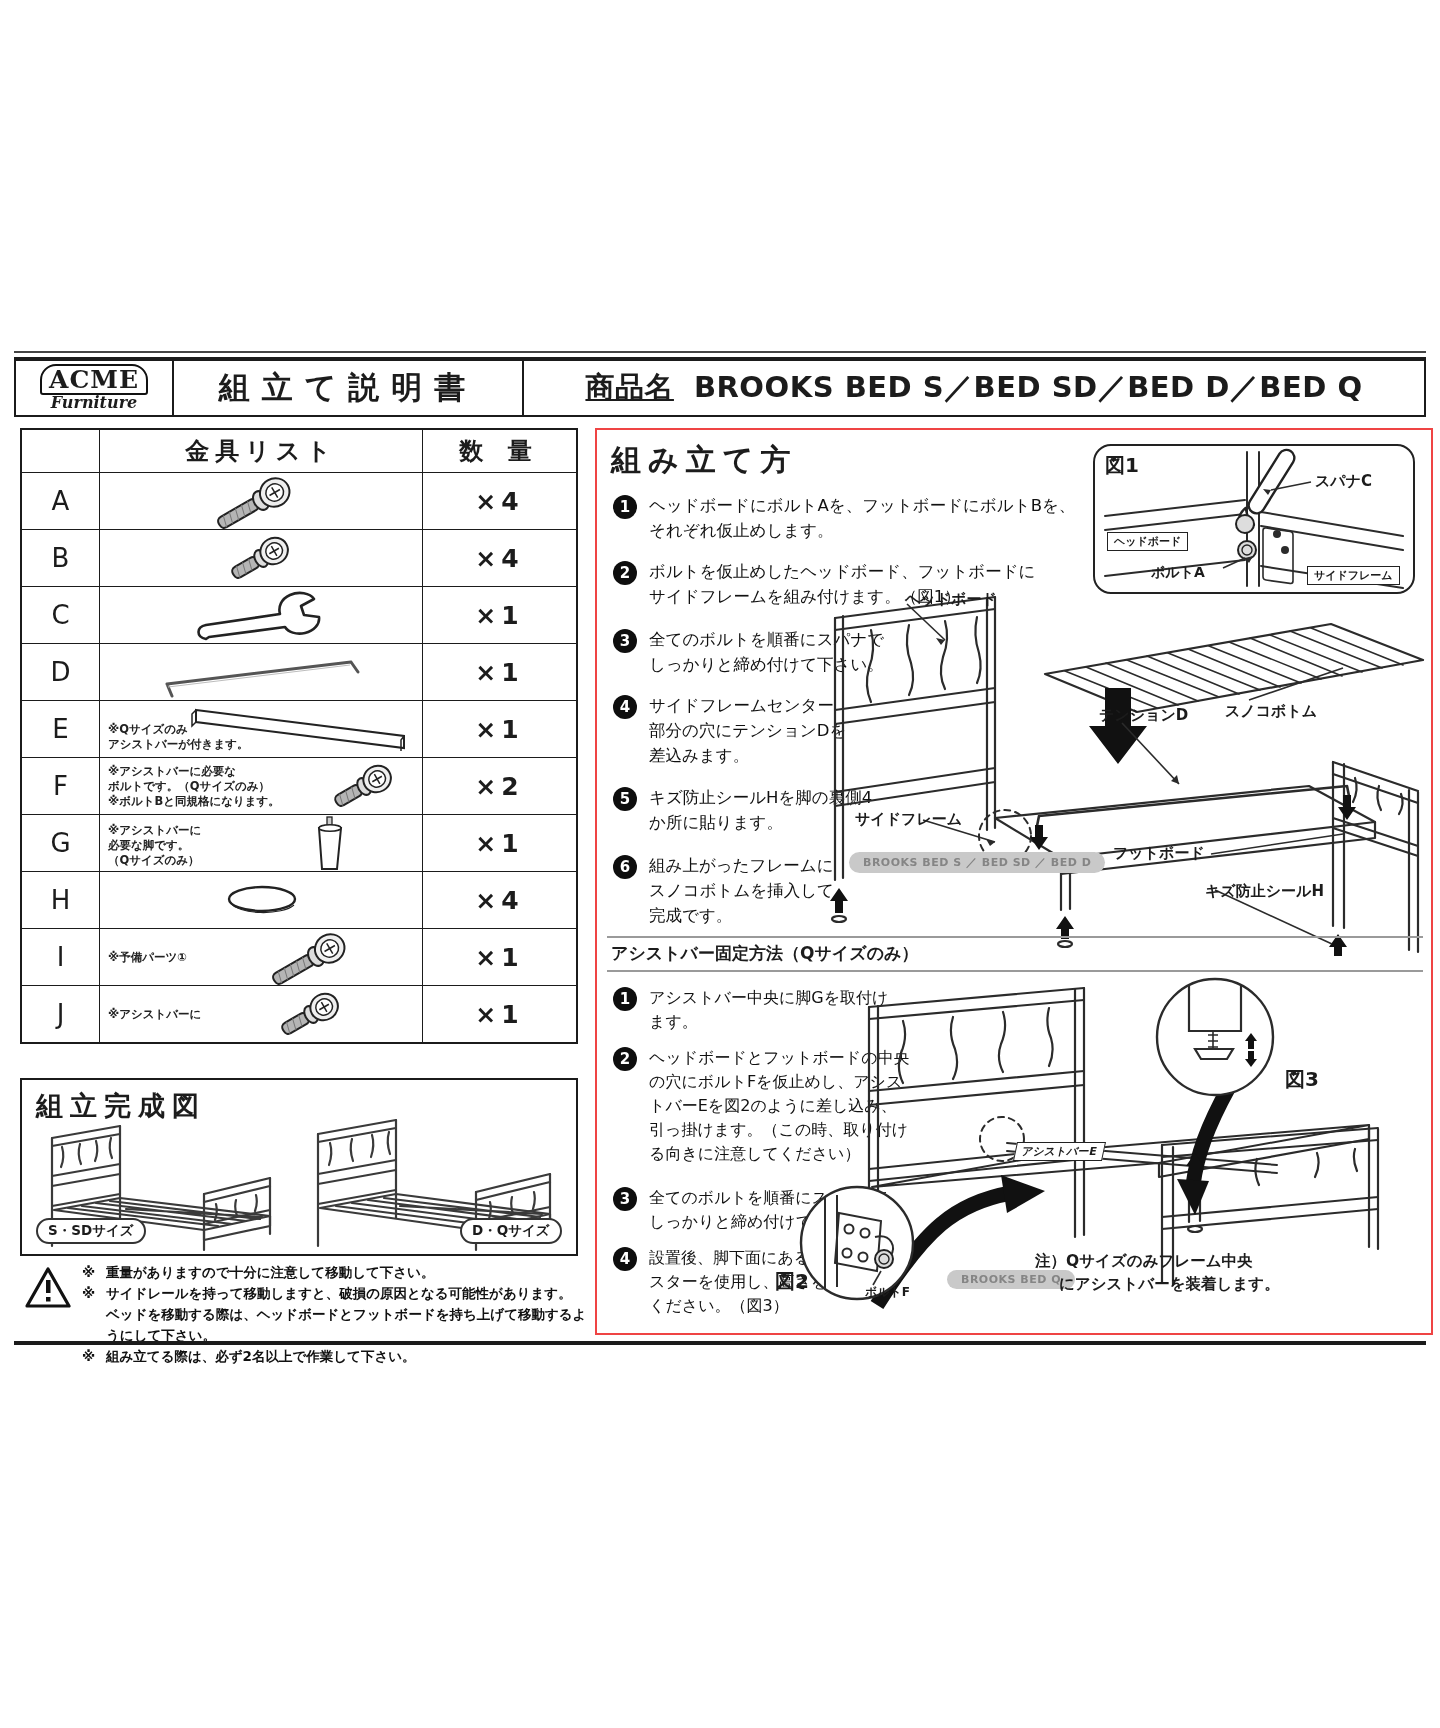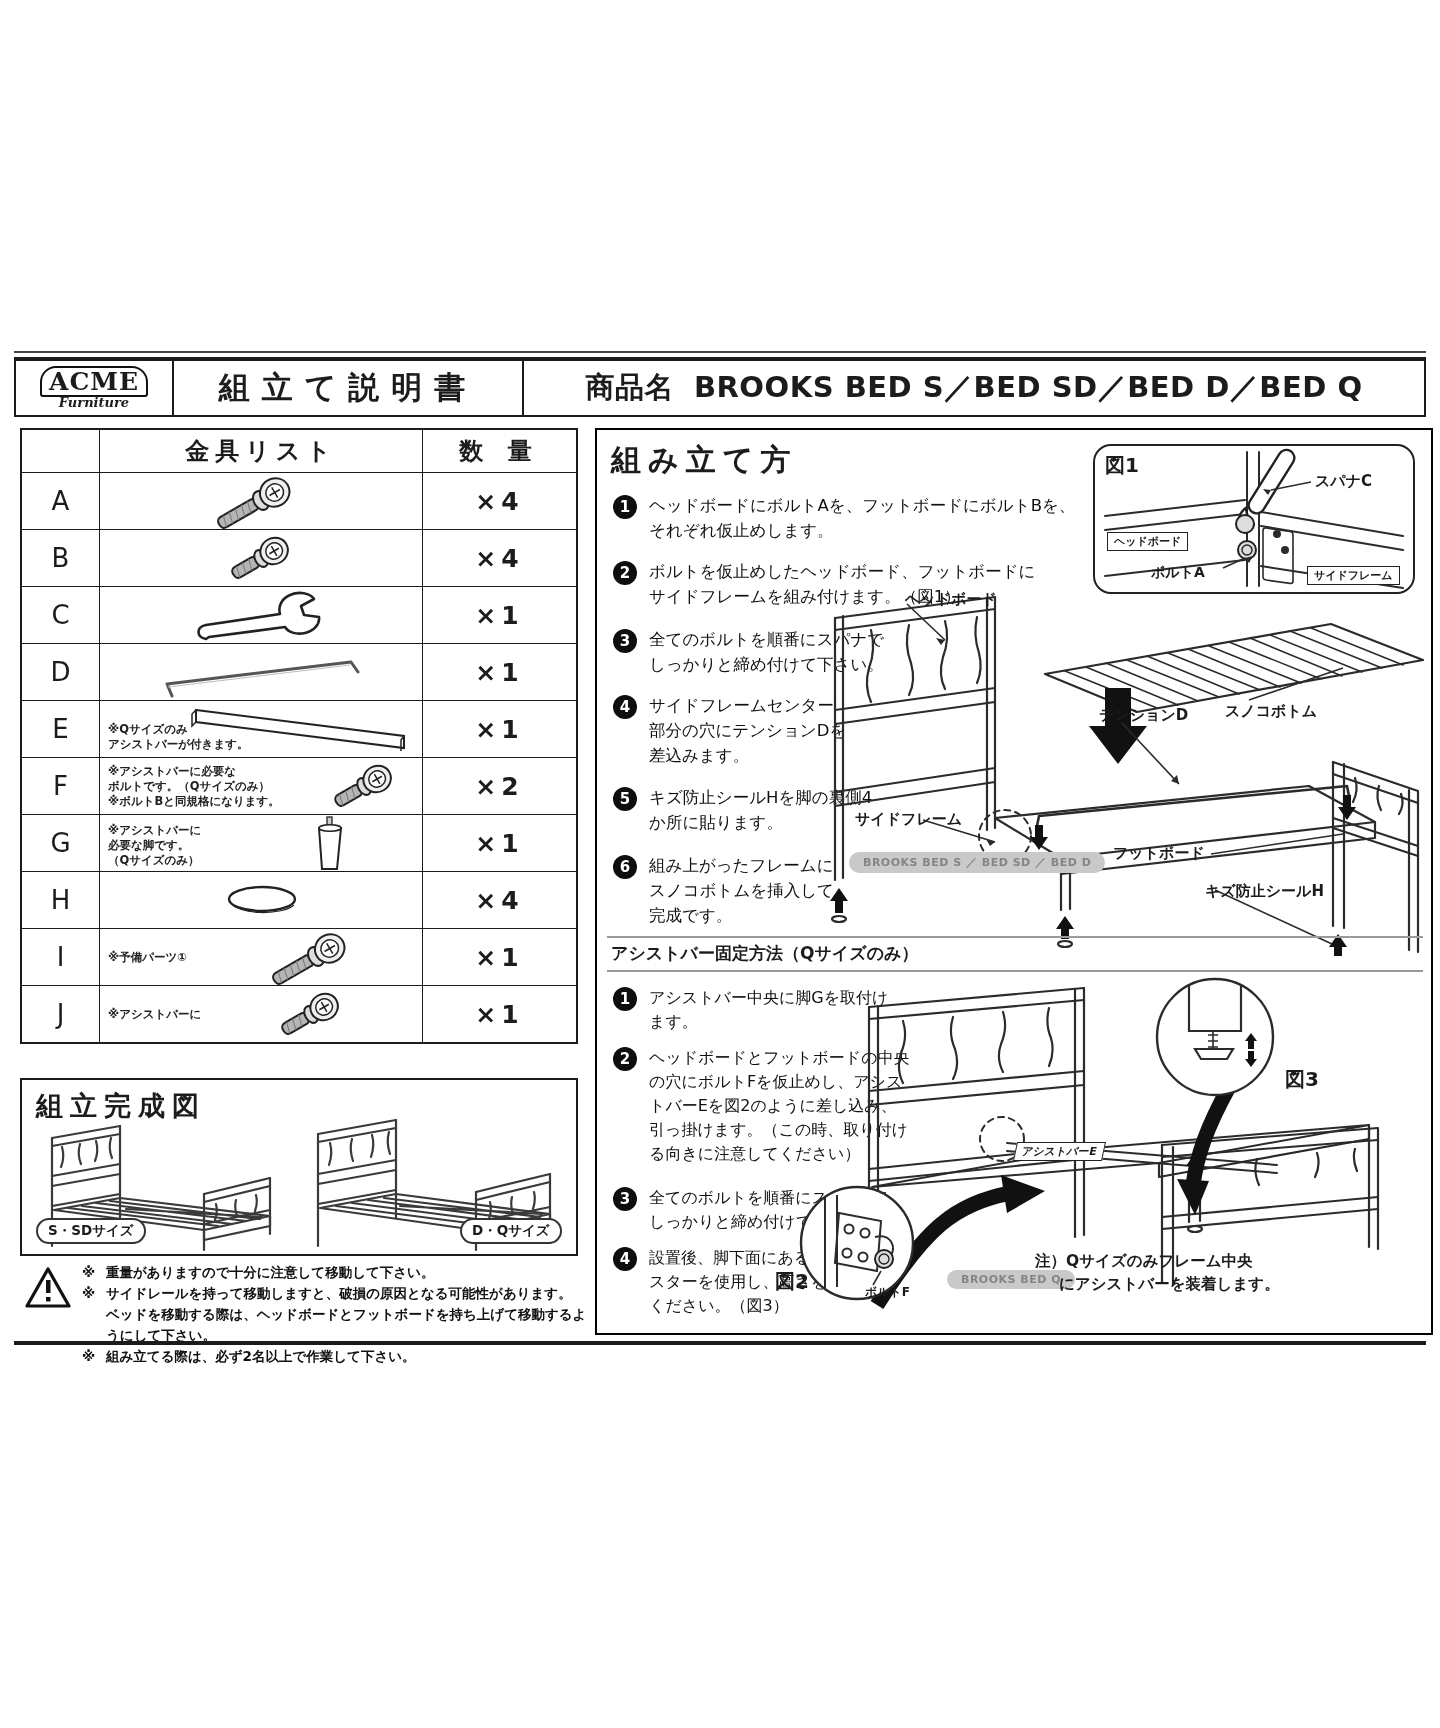--- a/index.html
+++ b/index.html
@@ -5,25 +5,25 @@
   * { margin:0; padding:0; box-sizing:border-box; }
   body { background:#ffffff; font-family:"DejaVu Sans", sans-serif; }
   .page { position:relative; width:1440px; height:1728px; background:#fff; overflow:hidden; color:#1c1c1c; }
   .abs { position:absolute; }
 
   
   .top-thin-rule { left:14px; top:351px; width:1412px; height:2px; background:#444; }
   .header { left:14px; top:357px; width:1412px; height:60px; border:2px solid #1b1b1b; border-top-width:4px; display:flex; align-items:stretch; background:#fff; }
   .hdr-logo { width:156px; display:flex; flex-direction:column; align-items:center; justify-content:center; }
   .logo-arch { border:2.5px solid #111; border-radius:16px 16px 3px 3px; padding:0 7px; font-family:"DejaVu Serif", serif; font-weight:bold; font-size:25px; letter-spacing:1px; line-height:1.1; }
-  .logo-sub { font-family:"DejaVu Serif", serif; font-style:italic; font-weight:bold; font-size:13px; margin-top:-2px; }
+  .logo-sub { font-family:"DejaVu Serif", serif; font-style:italic; font-weight:bold; font-size:16px; margin-top:-2px; }
   .hdr-sep { width:2px; background:#1b1b1b; }
   .hdr-title { width:348px; display:flex; align-items:center; justify-content:center; font-size:31px; font-weight:bold; letter-spacing:12px; }
   .hdr-product { flex:1; display:flex; align-items:center; justify-content:center; font-size:29px; font-weight:bold; letter-spacing:0.5px; white-space:nowrap; }
-  .hdr-product .plabel { margin-right:20px; }
+  .hdr-product .plabel { margin-right:20px;text-decoration:underline; }
 
   
   .parts { left:20px; top:428px; width:558px; border:2px solid #1b1b1b; background:#fff; }
   .pt-row { display:grid; grid-template-columns:78px 322px 1fr; border-top:1.5px solid #1b1b1b; height:57px; }
   .pt-row.hdr-row { border-top:none; height:42px; }
   .pt-c1 { border-right:1.5px solid #1b1b1b; display:flex; align-items:center; justify-content:center; font-size:26px; }
   .pt-c2 { position:relative; }
   .pt-c3 { border-left:1.5px solid #1b1b1b; display:flex; align-items:center; justify-content:center; font-size:25px; font-weight:bold; letter-spacing:5px; }
   .pt-head { display:flex; align-items:center; justify-content:center; font-size:24px; font-weight:bold; letter-spacing:6px; height:100%; }
   .pt-note { position:absolute; left:8px; font-size:11.5px; font-weight:bold; line-height:1.3; white-space:pre-line; color:#222; }
@@ -35,21 +35,21 @@
   .size-badge { border:2px solid #333; border-radius:13px; background:#fff; font-size:13.5px; font-weight:bold; padding:2px 10px; white-space:nowrap; }
 
   
   .warnings { left:20px; top:1262px; width:572px; }
   .warn-body { position:absolute; left:62px; top:0; width:510px; }
   .warn-row { display:flex; font-size:13.5px; font-weight:bold; line-height:1.55; color:#111; }
   .warn-mark { width:24px; flex:0 0 24px; }
   .warn-text { white-space:pre-line; }
 
   
-  .rpanel { left:595px; top:428px; width:838px; height:907px; border:2px solid #000000; background:#fff; }
+  .rpanel { left:595px; top:428px; width:838px; height:907px; border:2px solid #ef4444; background:#fff; }
   .rp-title { left:14px; top:10px; font-size:30px; font-weight:bold; letter-spacing:7px; }
   .step { display:flex; width:490px; }
   .stepnum { flex:0 0 24px; width:24px; height:24px; border-radius:50%; background:#0e0e0e; color:#fff; font-size:15px; font-weight:bold; display:flex; align-items:center; justify-content:center; margin-right:12px; margin-top:1px; }
   .steptext { font-size:16.5px; font-weight:normal; line-height:1.5; white-space:pre-line; color:#111; }
   .fig1 { left:496px; top:14px; width:322px; height:150px; border:2px solid #222; border-radius:18px; background:#fff; }
   .fig-label { font-size:20px; font-weight:bold; }
   .boxlabel { border:1.5px solid #222; background:#fff; font-size:11px; font-weight:bold; padding:1px 6px; white-space:nowrap; }
   .dlabel { font-size:15px; font-weight:bold; white-space:nowrap; }
   .brand-badge { background:#c9c9c9; color:#858585; border-radius:12px; font-size:11px; font-weight:bold; padding:3px 14px; white-space:nowrap; letter-spacing:0.5px; }
   .divline { height:1.5px; background:#9a9a9a; }

